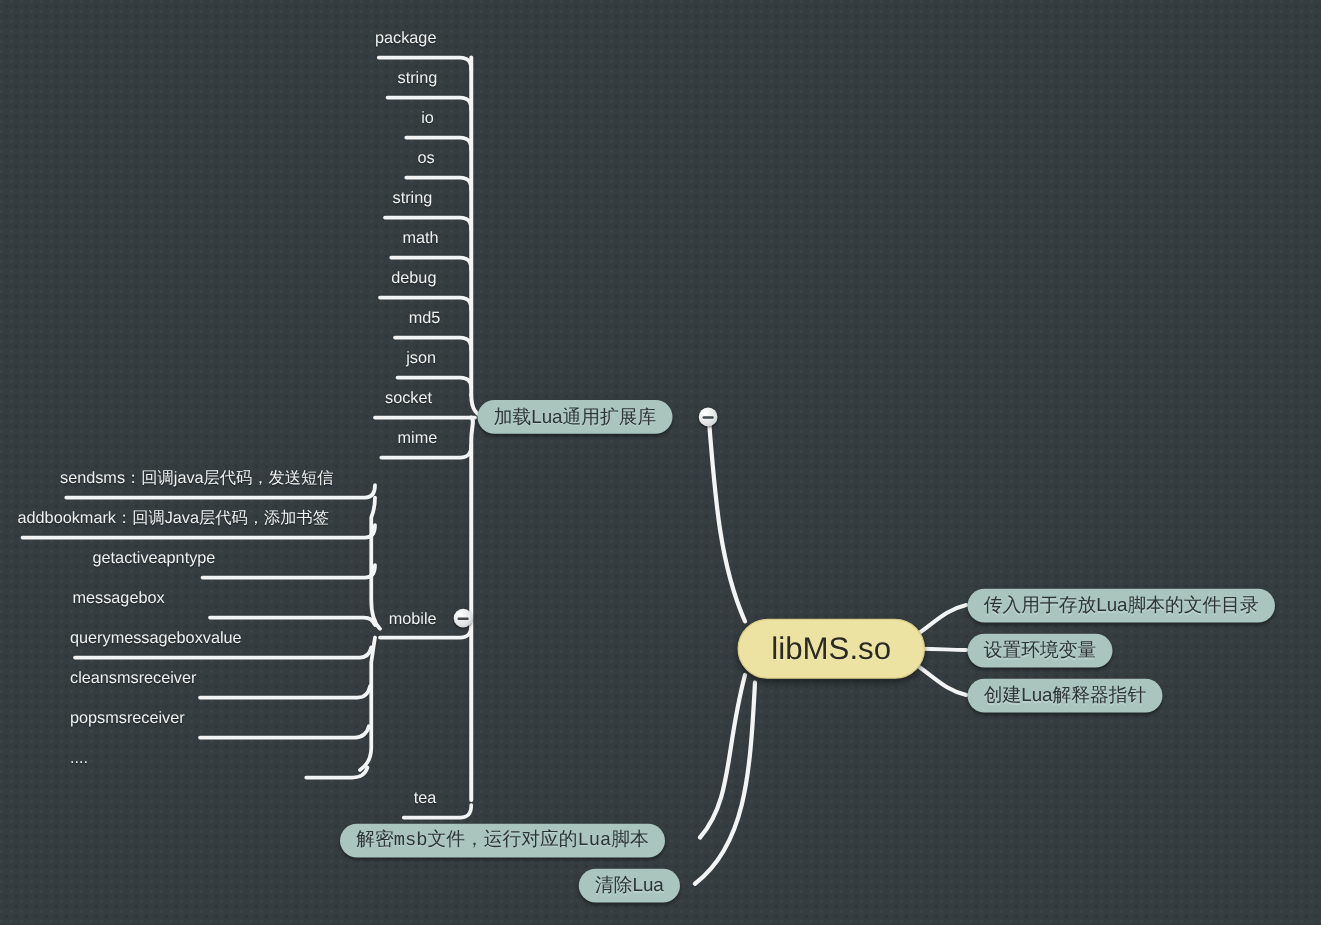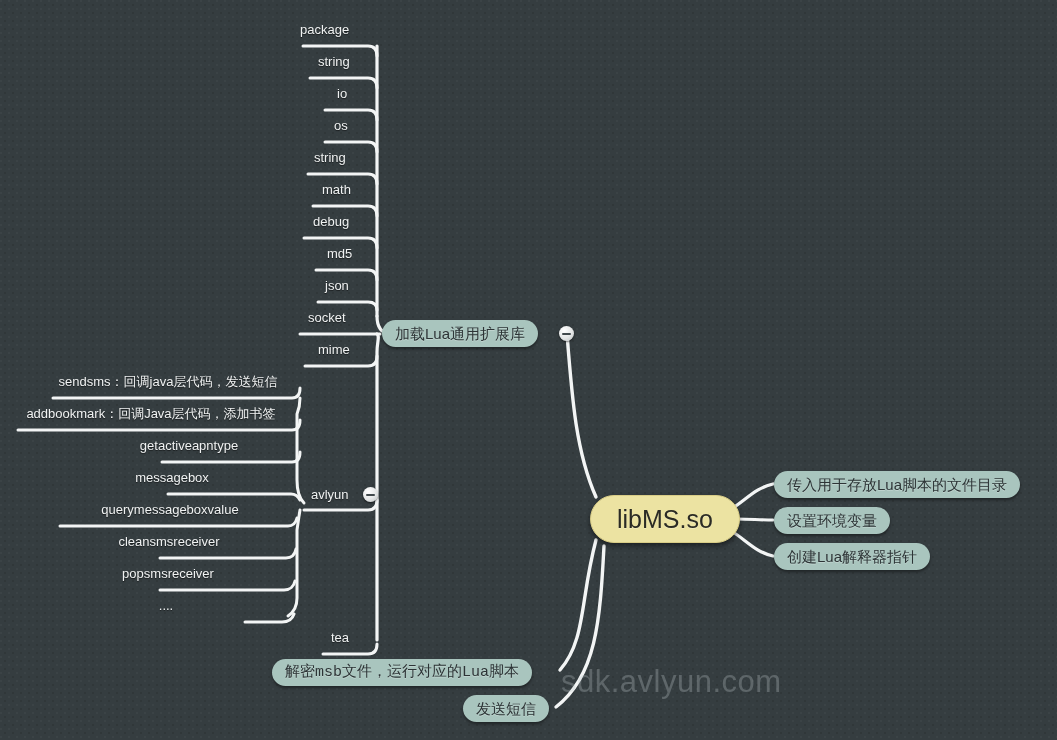--- a/index.html
+++ b/index.html
@@ -39,21 +39,21 @@
   }
   
   .leaf {
     position: absolute;
     color: #f0f2f2;
     font-size: 13px;
     line-height: 15px;
     white-space: nowrap;
     text-shadow: 0 1px 1px rgba(0,0,0,0.55);
   }
-  .leaf.right { text-align: center; }
+  .leaf.right { text-align: left; }
   
   .pill {
     position: absolute;
     display: flex;
     align-items: center;
     justify-content: center;
     box-sizing: border-box;
     border-radius: 999px;
     background: #a9c5be;
     color: #2d3436;
@@ -157,21 +157,21 @@
   <div class="leaf" style="left:318px; top:54px;">string</div>
   <div class="leaf" style="left:337px; top:86px;">io</div>
   <div class="leaf" style="left:334px; top:118px;">os</div>
   <div class="leaf" style="left:314px; top:150px;">string</div>
   <div class="leaf" style="left:322px; top:182px;">math</div>
   <div class="leaf" style="left:313px; top:214px;">debug</div>
   <div class="leaf" style="left:327px; top:246px;">md5</div>
   <div class="leaf" style="left:325px; top:278px;">json</div>
   <div class="leaf" style="left:308px; top:310px;">socket</div>
   <div class="leaf" style="left:318px; top:342px;">mime</div>
-  <div class="leaf" style="left:311px; top:487px;">avlyun</div>
+  <div class="leaf" style="left:311px; top:487px;">mobile</div>
   <div class="leaf" style="left:331px; top:630px;">tea</div>
 
   <div class="knob" style="left:363px; top:487px;"></div>
 
   <div class="leaf right" style="left:48px; top:374px; width:240px;">sendsms：回调java层代码，发送短信</div>
   <div class="leaf right" style="left:14px; top:406px; width:274px;">addbookmark：回调Java层代码，添加书签</div>
   <div class="leaf right" style="left:74px; top:438px; width:230px;">getactiveapntype</div>
   <div class="leaf right" style="left:58px; top:470px; width:228px;">messagebox</div>
   <div class="leaf right" style="left:56px; top:502px; width:228px;">querymessageboxvalue</div>
   <div class="leaf right" style="left:56px; top:534px; width:226px;">cleansmsreceiver</div>
@@ -181,17 +181,16 @@
   <div class="pill" style="left:382px; top:320px;">加载Lua通用扩展库</div>
   <div class="knob" style="left:559px; top:326px;"></div>
 
   <div class="pill root" style="left:590px; top:495px;">libMS.so</div>
 
   <div class="pill" style="left:774px; top:471px;">传入用于存放Lua脚本的文件目录</div>
   <div class="pill" style="left:774px; top:507px;">设置环境变量</div>
   <div class="pill" style="left:774px; top:543px;">创建Lua解释器指针</div>
 
   <div class="pill" style="left:272px; top:659px;font-family:Liberation Mono, monospace;">解密msb文件，运行对应的Lua脚本</div>
-  <div class="pill" style="left:463px; top:695px;">发送短信</div>
+  <div class="pill" style="left:463px; top:695px;">清除Lua</div>
 
-  <div class="watermark">sdk.avlyun.com</div>
 
 </div>
 
 </body></html>

